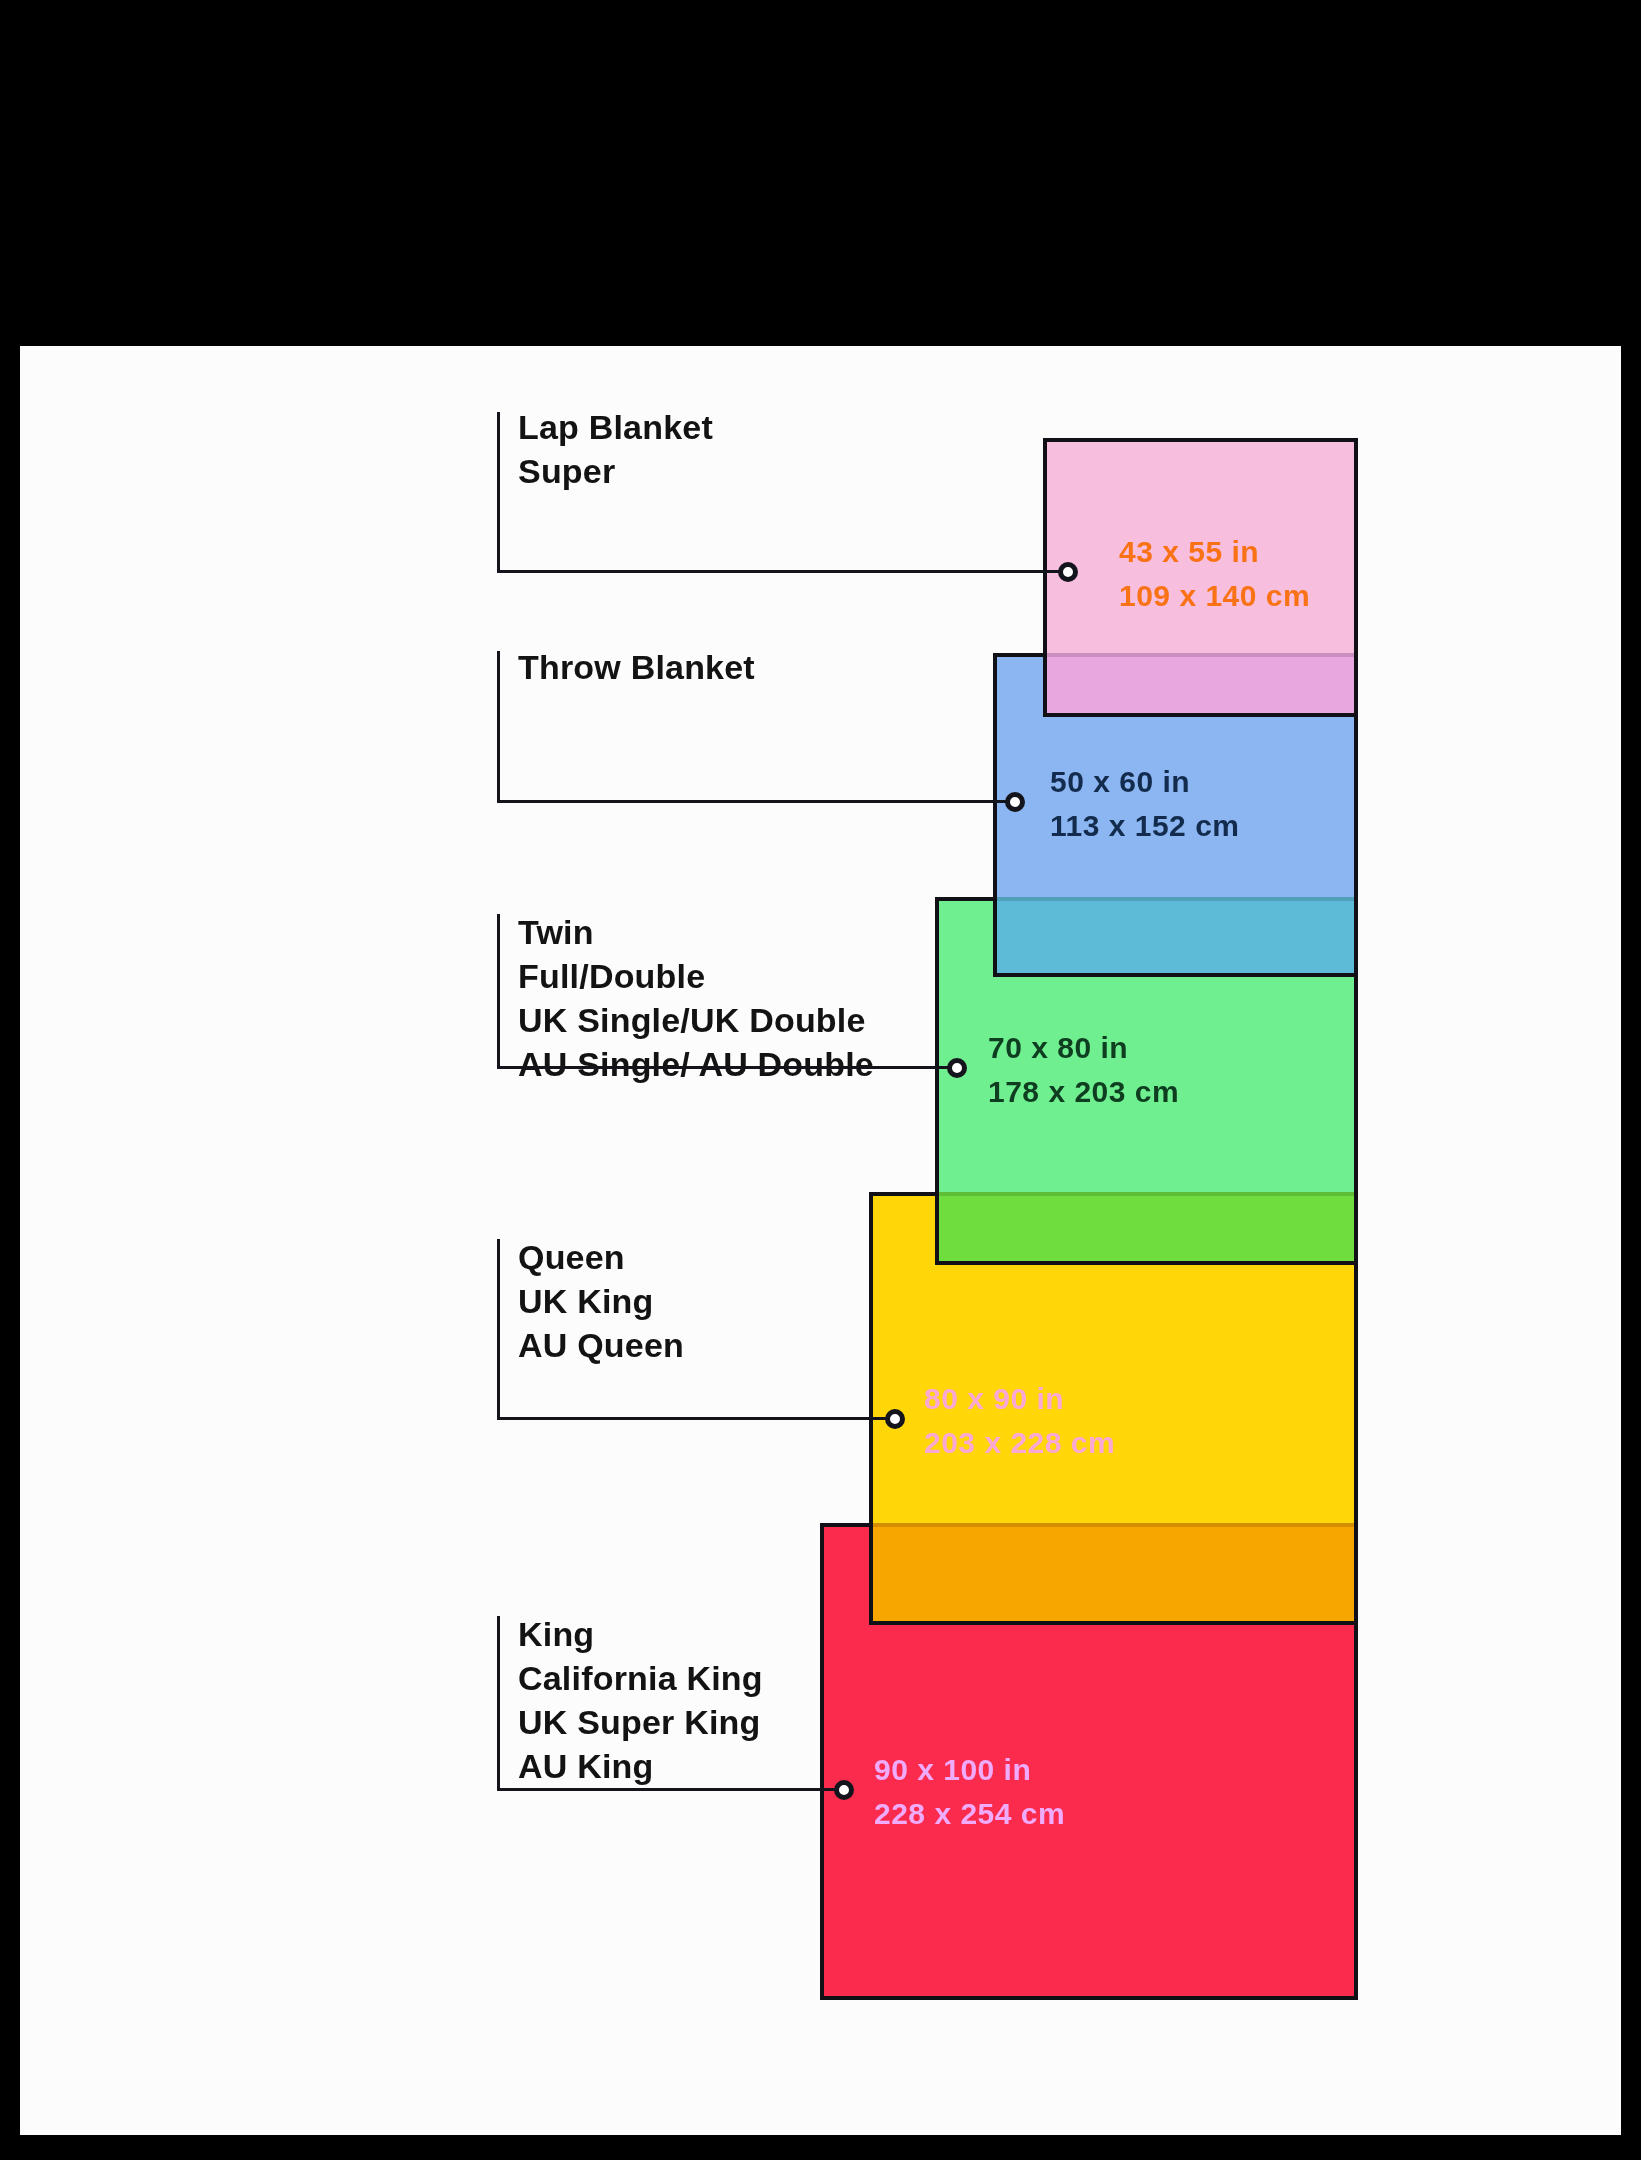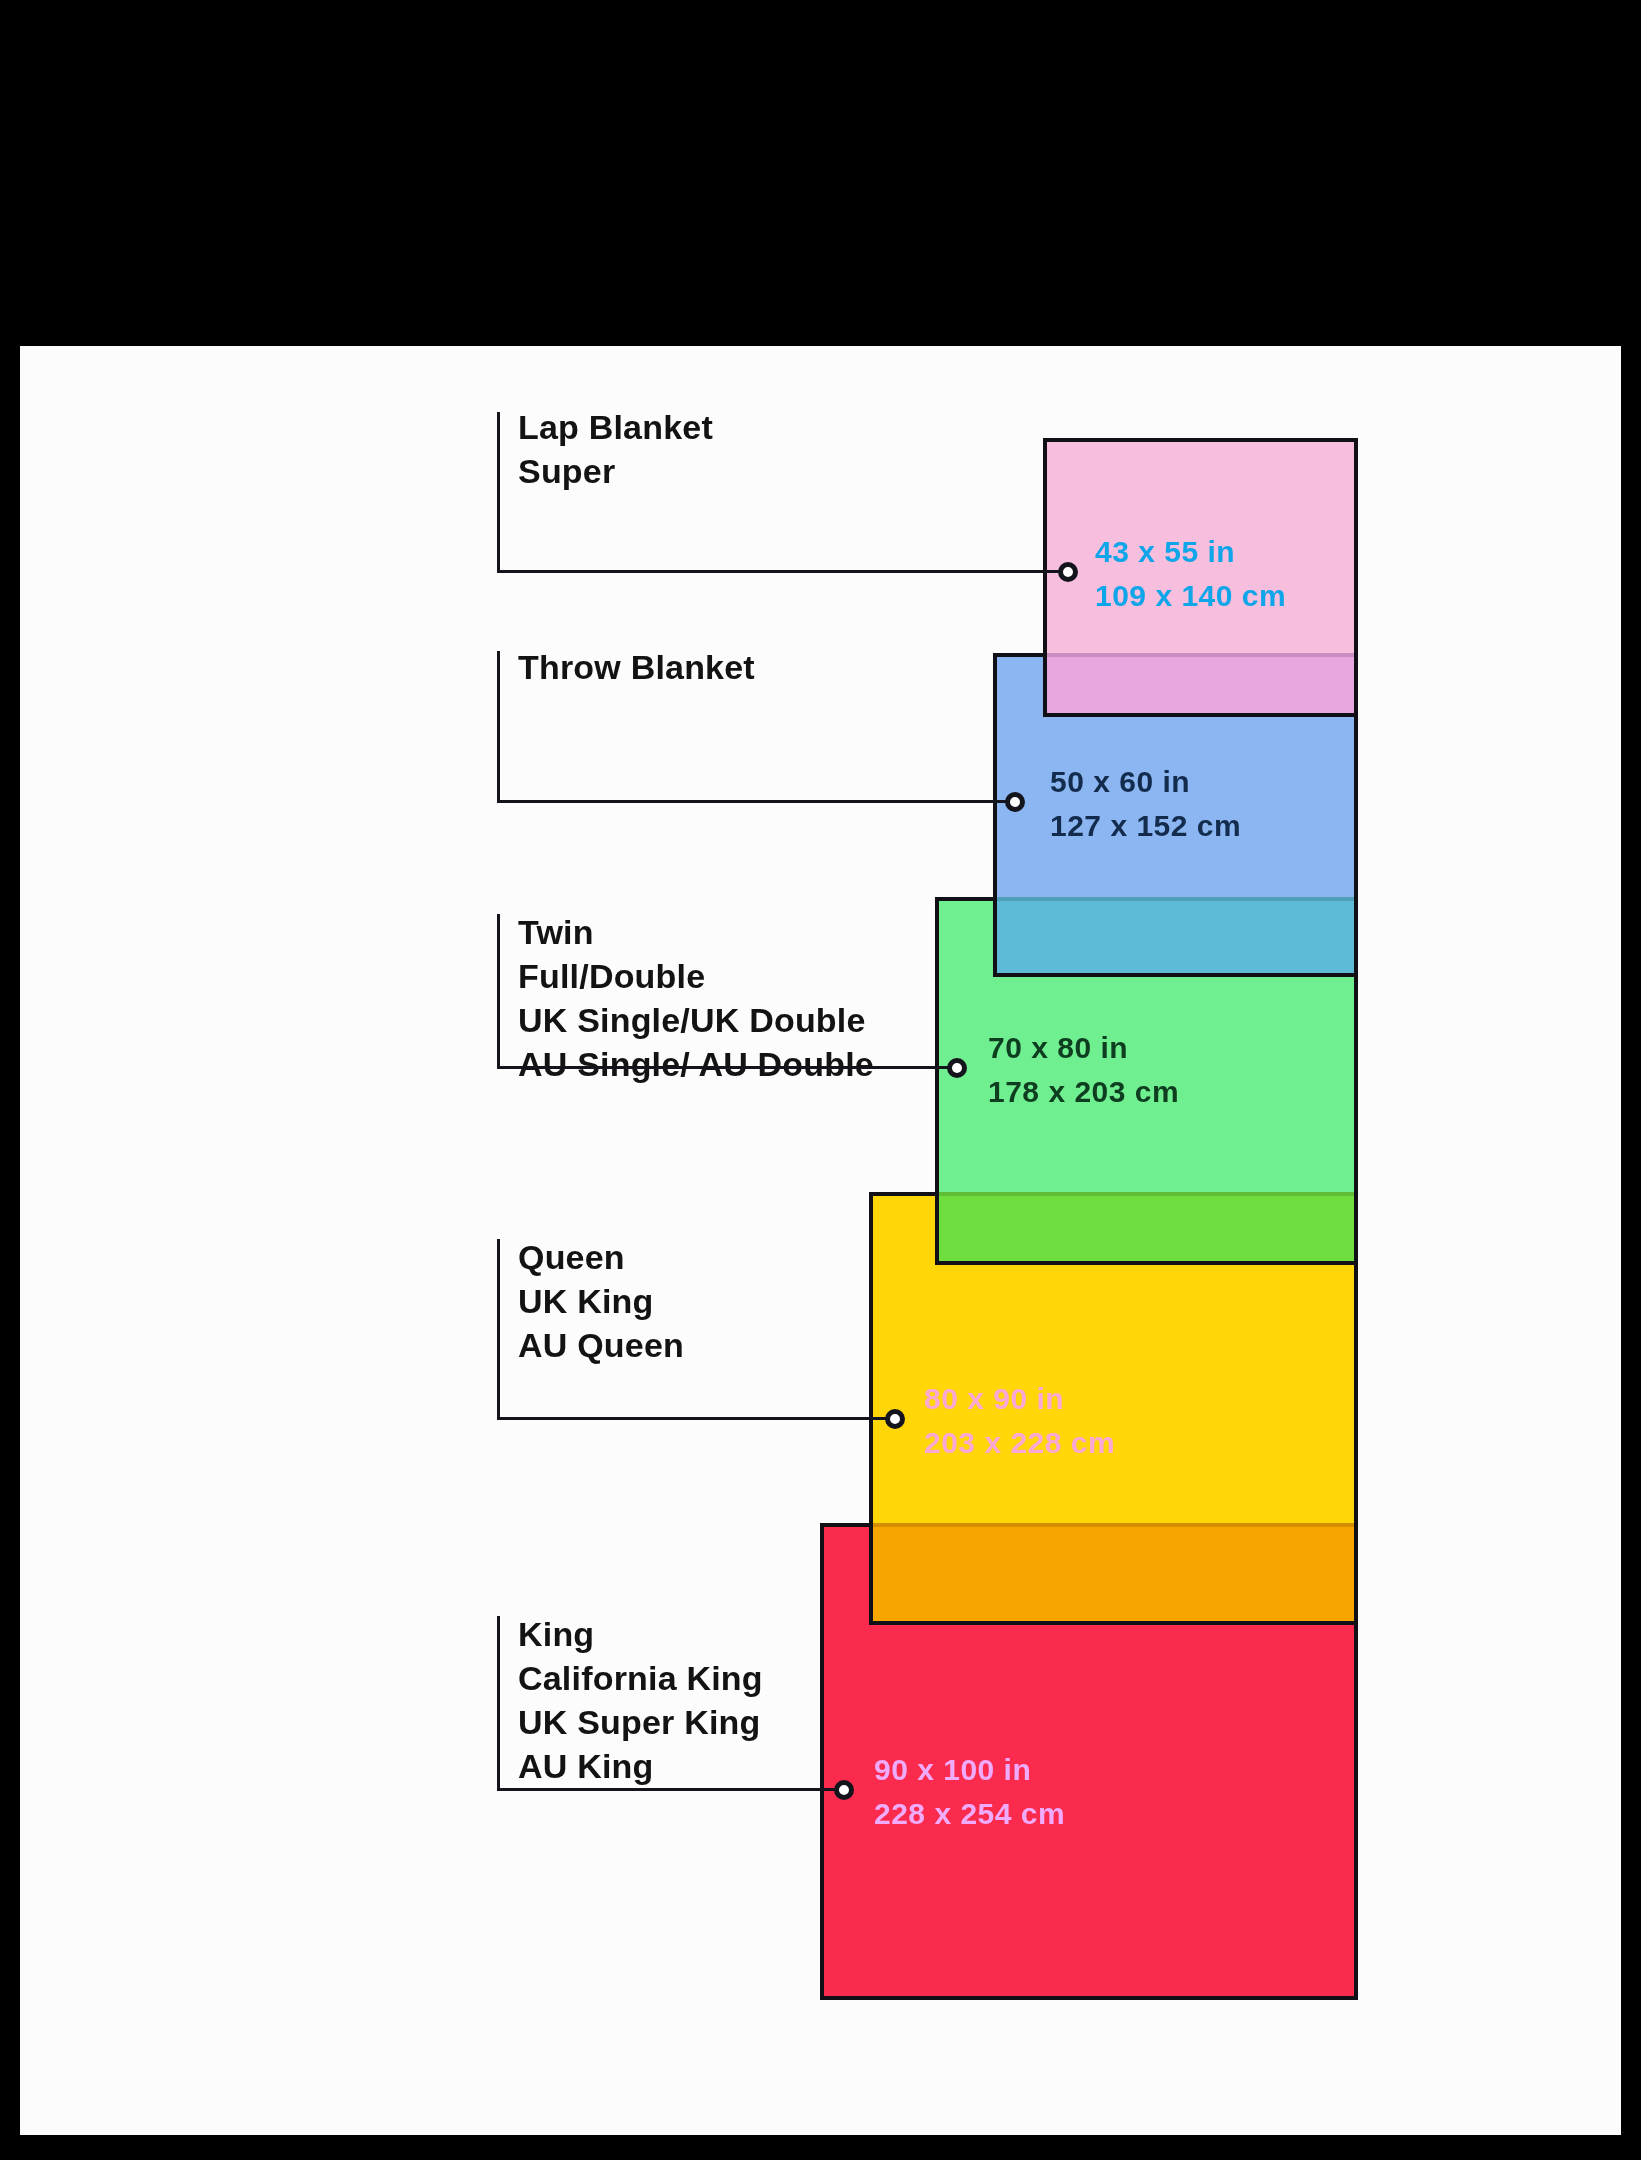--- a/index.html
+++ b/index.html
@@ -73,32 +73,32 @@
   <div class="rect r1" style="background: rgb(140, 182, 241); border-color: rgb(16, 16, 22);"></div>
   <div class="strip s1" style="background: rgb(93, 187, 215);"></div>
   <div class="rect r0" style="background: rgb(248, 190, 221); border-color: rgb(16, 16, 22);"></div>
   <div class="strip s0" style="background: rgb(233, 167, 224);"></div>
 
   <div class="labels lb0" style="color: rgb(19, 19, 19);">Lap Blanket
 Super</div>
   <div class="vline v0" style="background: rgb(20, 20, 28);"></div>
   <div class="hline h0" style="background: rgb(20, 20, 28);"></div>
   <div class="dot d0" style="border-color: rgb(20, 20, 28); background: rgb(255, 255, 255);"></div>
-  <div class="dims dm0" style="color: #0ea5e9;">
+  <div class="dims dm0" style="color: #f97316; margin-left: 24px;">
     <div>43 x 55 in</div>
     <div>109 x 140 cm</div>
   </div>
 
   <div class="labels lb1" style="color: rgb(19, 19, 19);">Throw Blanket</div>
   <div class="vline v1" style="background: rgb(20, 20, 28);"></div>
   <div class="hline h1" style="background: rgb(20, 20, 28);"></div>
   <div class="dot d1" style="border-color: rgb(20, 20, 28); background: rgb(255, 255, 255);"></div>
   <div class="dims dm1" style="color: rgb(19, 44, 78);">
     <div>50 x 60 in</div>
-    <div>127 x 152 cm</div>
+    <div>113 x 152 cm</div>
   </div>
 
   <div class="labels lb2" style="color: rgb(19, 19, 19);">Twin
 Full/Double
 UK Single/UK Double
 AU Single/ AU Double</div>
   <div class="vline v2" style="background: rgb(20, 20, 28);"></div>
   <div class="hline h2" style="background: rgb(20, 20, 28);"></div>
   <div class="dot d2" style="border-color: rgb(20, 20, 28); background: rgb(255, 255, 255);"></div>
   <div class="dims dm2" style="color: rgb(14, 61, 32);">

